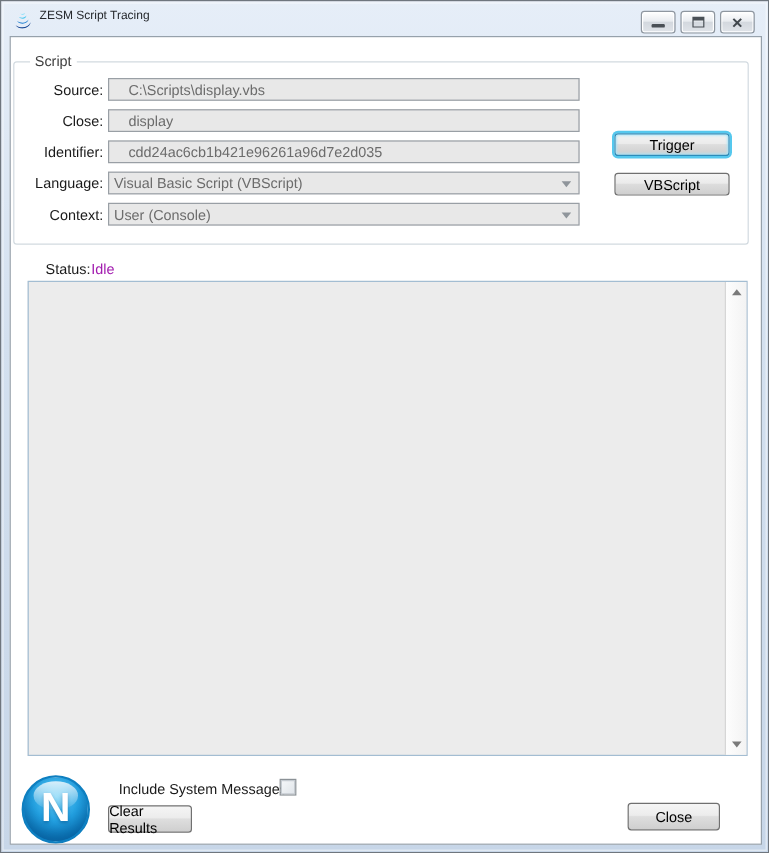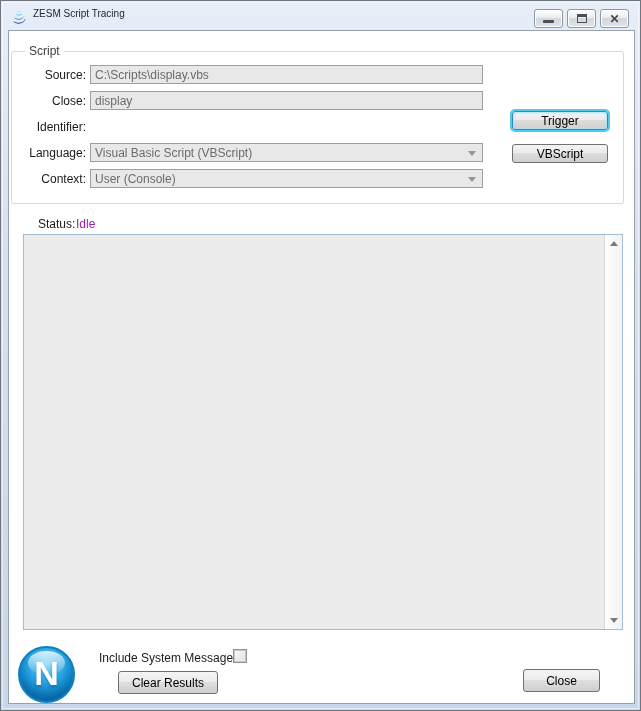--- a/index.html
+++ b/index.html
@@ -42,21 +42,21 @@
     position:absolute; left:2px; top:20px; width:613px; height:153px;
     border:1px solid #d2dae0; border-radius:3px;
   }
   .groupbox-title {
     position:absolute; left:13px; top:-8px; background:#ffffff; padding:0 4px; color:#404040;
   }
   .row-label { position:absolute; left:12px; width:65px; text-align:right; color:#1a1a1a; }
   .field {
     position:absolute; left:81px; width:393px; height:19px;
     background:#e8e8e8; border:1px solid #999fa5; color:#6c6c6c;
-    font-family:"Liberation Sans", sans-serif; font-size:12px; padding:1px 4px;
+    font-family:"Liberation Sans", sans-serif; font-size:12px; padding:1px 16px;
   }
   .combo {
     position:absolute; left:81px; width:393px; height:19px;
     background:#e8e8e8; border:1px solid #999fa5; color:#6c6c6c;
     padding:2px 22px 1px 4px; white-space:nowrap; overflow:hidden;
   }
   .combo .arrow {
     position:absolute; right:6px; top:7px; width:0; height:0;
     border-left:4px solid transparent; border-right:4px solid transparent;
     border-top:5px solid #8f959b;
@@ -112,21 +112,21 @@
     background:linear-gradient(135deg,#f6f8fa 0%,#dfe4e9 100%);
     box-shadow:inset 0 0 0 1px #c6ccd2;
   }
   .bottom-btn {
     position:absolute; height:23px; border-radius:3px;
     border:1px solid #707070;
     background:linear-gradient(to bottom,#f5f5f5 0%,#ececec 45%,#dedede 50%,#cfcfcf 100%);
     font-family:"Liberation Sans", sans-serif; font-size:12px; color:#000;
     display:flex; align-items:center; justify-content:center; cursor:default;
   }
-  .clear-btn { left:81px; top:640px; width:100px;margin-left:28px; }
+  .clear-btn { left:81px; top:640px; width:70px; }
   .close-btn { left:514px; top:638px; width:77px; }
 </style>
 </head>
 <body>
 
 <div id="win">
 
   <div class="titlebar">
     <svg class="app-icon" viewBox="0 0 16 16">
       <path d="M2 13c5 3.2 10.5 2 12.5-2.5-1 5.5-9 7-12.5 2.5z" fill="#0d3f8f"></path>
@@ -152,20 +152,21 @@
       <span class="groupbox-title">Script</span>
     </div>
 
     <span class="row-label" style="top:37px;">Source:</span>
     <input class="field" style="top: 34px;" readonly="" value="C:\Scripts\display.vbs">
 
     <span class="row-label" style="top:63px;">Close:</span>
     <input class="field" style="top: 60px;" readonly="" value="display">
 
     <span class="row-label" style="top:89px;">Identifier:</span>
+    <input class="field" style="top: 86px;" readonly="" value="cdd24ac6cb1b421e96261a96d7e2d035">
 
     <span class="row-label" style="top:115px;">Language:</span>
     <div class="combo" style="top:112px;">
       <span>Visual Basic Script (VBScript)</span>
       <span class="arrow"></span>
     </div>
 
     <span class="row-label" style="top:141px;">Context:</span>
     <div class="combo" style="top:138px;">
       <span>User (Console)</span>

